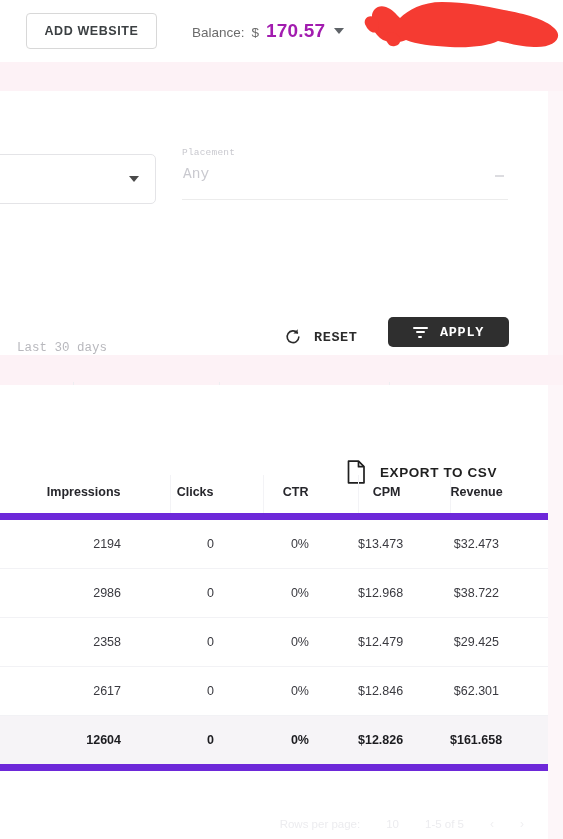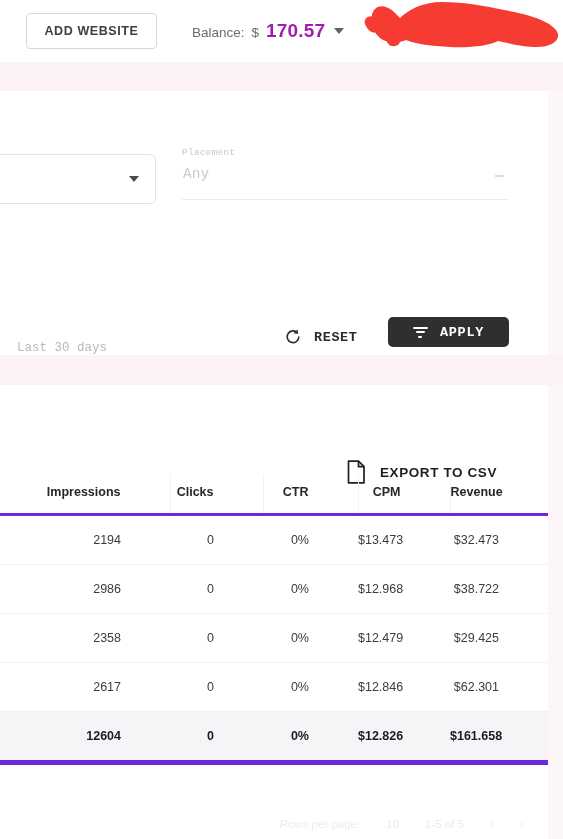--- a/index.html
+++ b/index.html
@@ -141,36 +141,36 @@
     table-layout: fixed;
   }
   .data-table col.c-imp { width: 170px; }
   .data-table col.c-clk { width: 93px; }
   .data-table col.c-ctr { width: 95px; }
   .data-table col.c-cpm { width: 92px; }
   .data-table col.c-rev { width: 98px; }
   .data-table th {
     font-size: 12.5px; font-weight: 600; color: #26262b;
     text-align: right; padding: 10px 49px 14px 0;
-    border-bottom: 3px solid #6d28d9;
+    border-bottom: 7px solid #6d28d9;
     border-right: 1px solid #f3f3f6;
     white-space: nowrap;
   }
   .data-table th.c-imp-h { padding-right: 49px; }
   .data-table th:last-child { border-right: none; padding-right: 49px; }
   .data-table td {
     font-size: 12.5px; color: #3a3a40;
     text-align: right; padding: 17px 49px 17px 0;
     border-bottom: 1px solid #f2f2f5;
     white-space: nowrap;
   }
   .data-table tr.total-row td {
     font-weight: 700; color: #1c1c20;
     background: #f6f4f7;
-    border-bottom: 5px solid #6d28d9;
+    border-bottom: 7px solid #6d28d9;
   }
   .pagination {
     position: absolute; left: 0; top: 423px; width: 548px; height: 31px;
     display: flex; align-items: center; justify-content: flex-end;
     gap: 26px; padding-right: 24px;
     font-size: 11.5px; color: #ececef;
     overflow: hidden;
   }
   .pg-item { white-space: nowrap; }
   .pg-arrow { font-size: 12px; color: #f0f0f2; }

